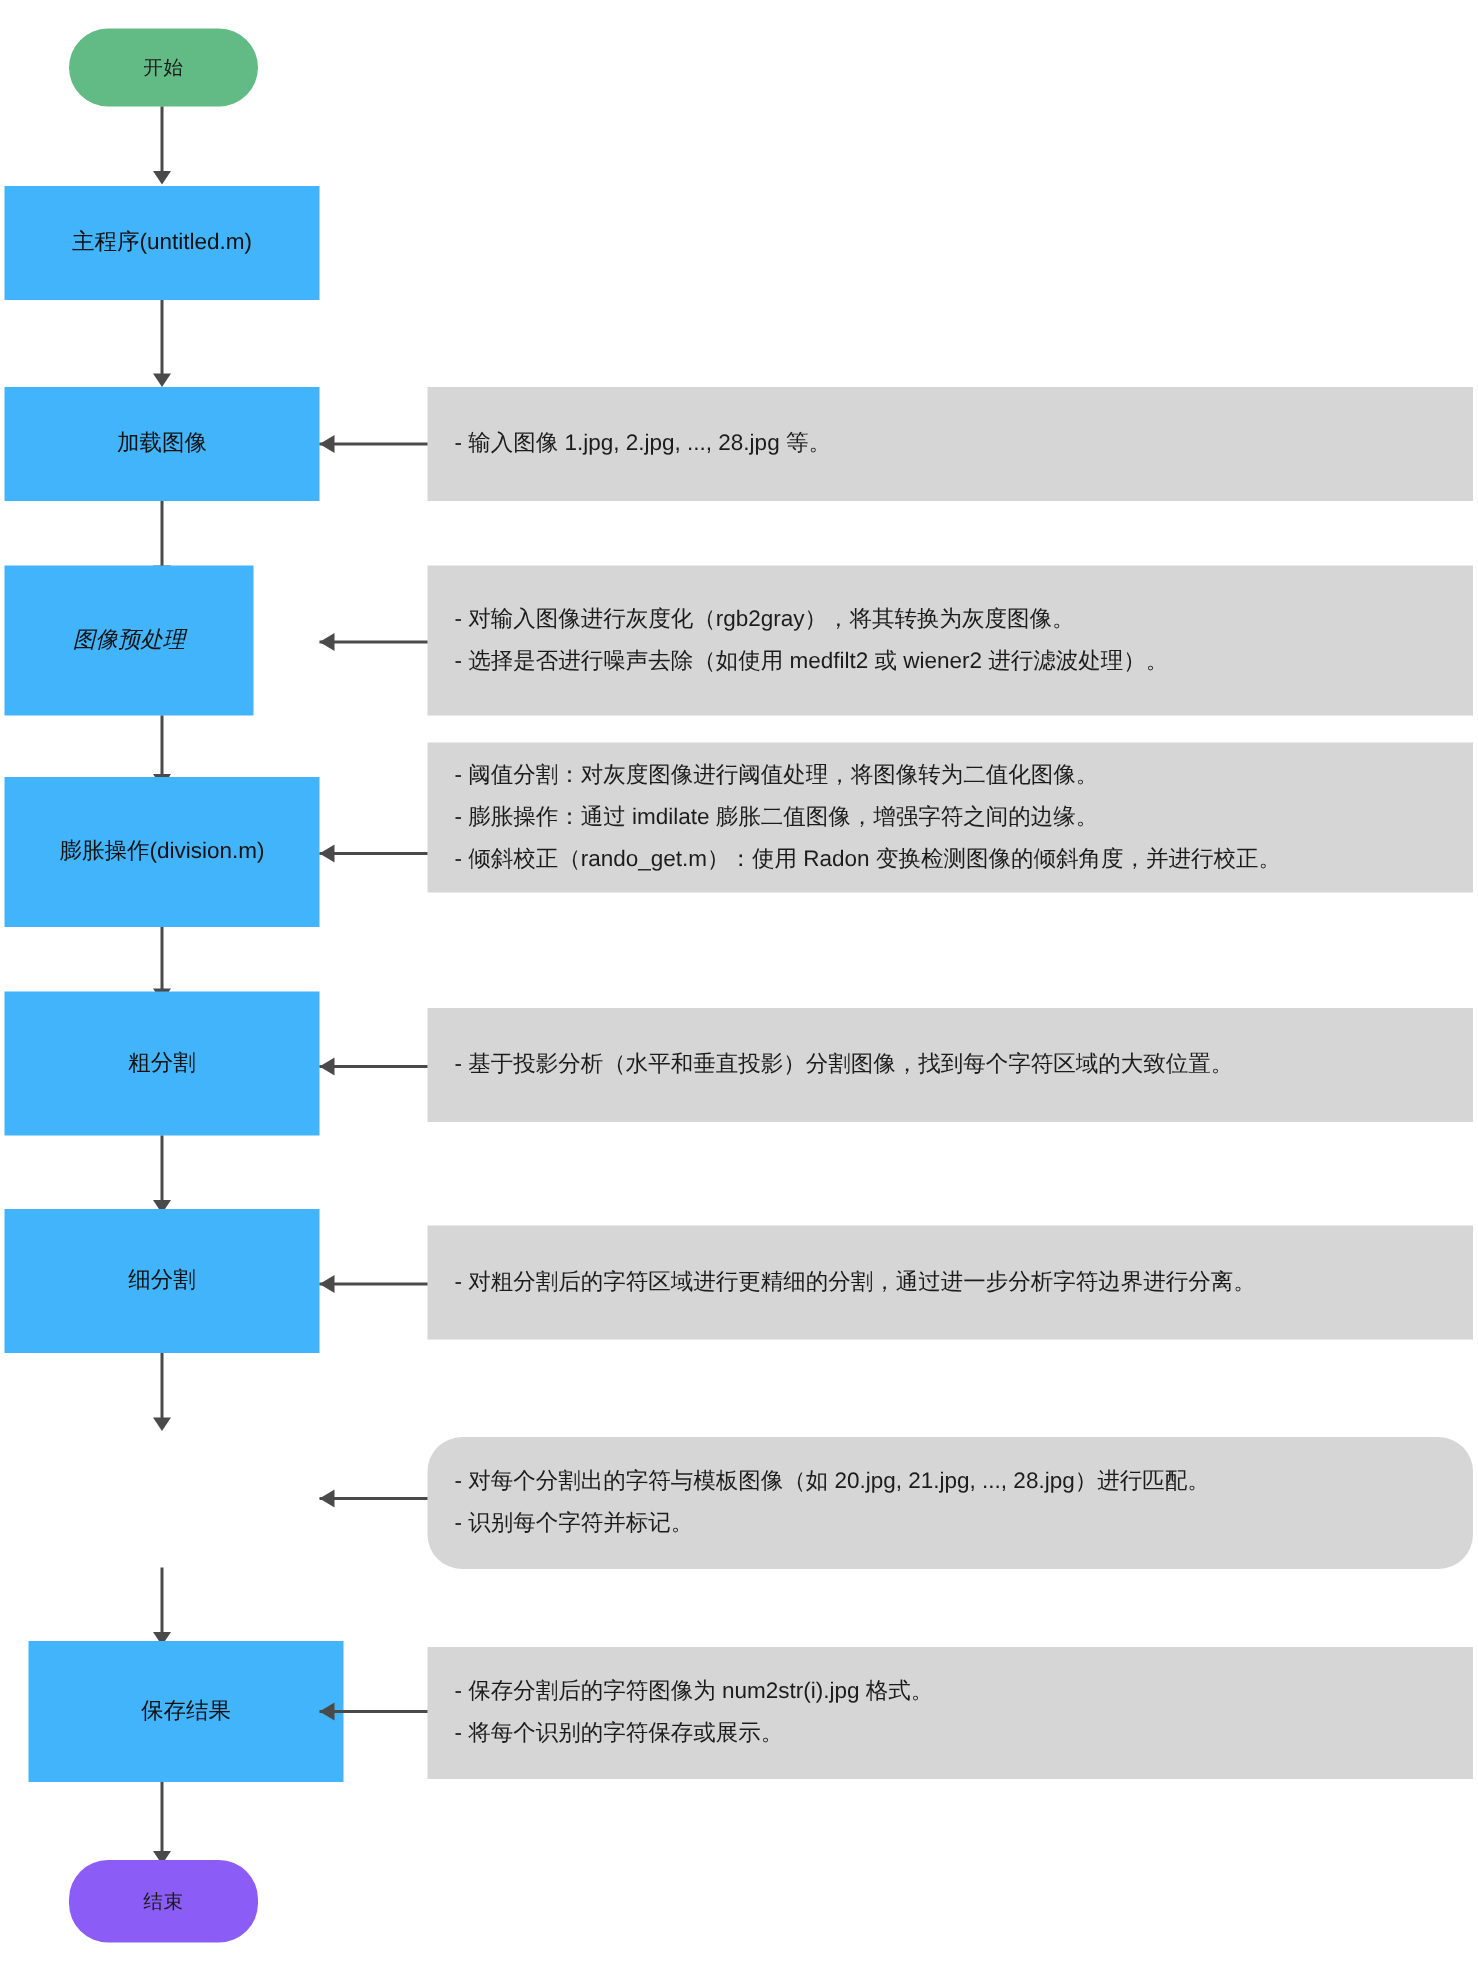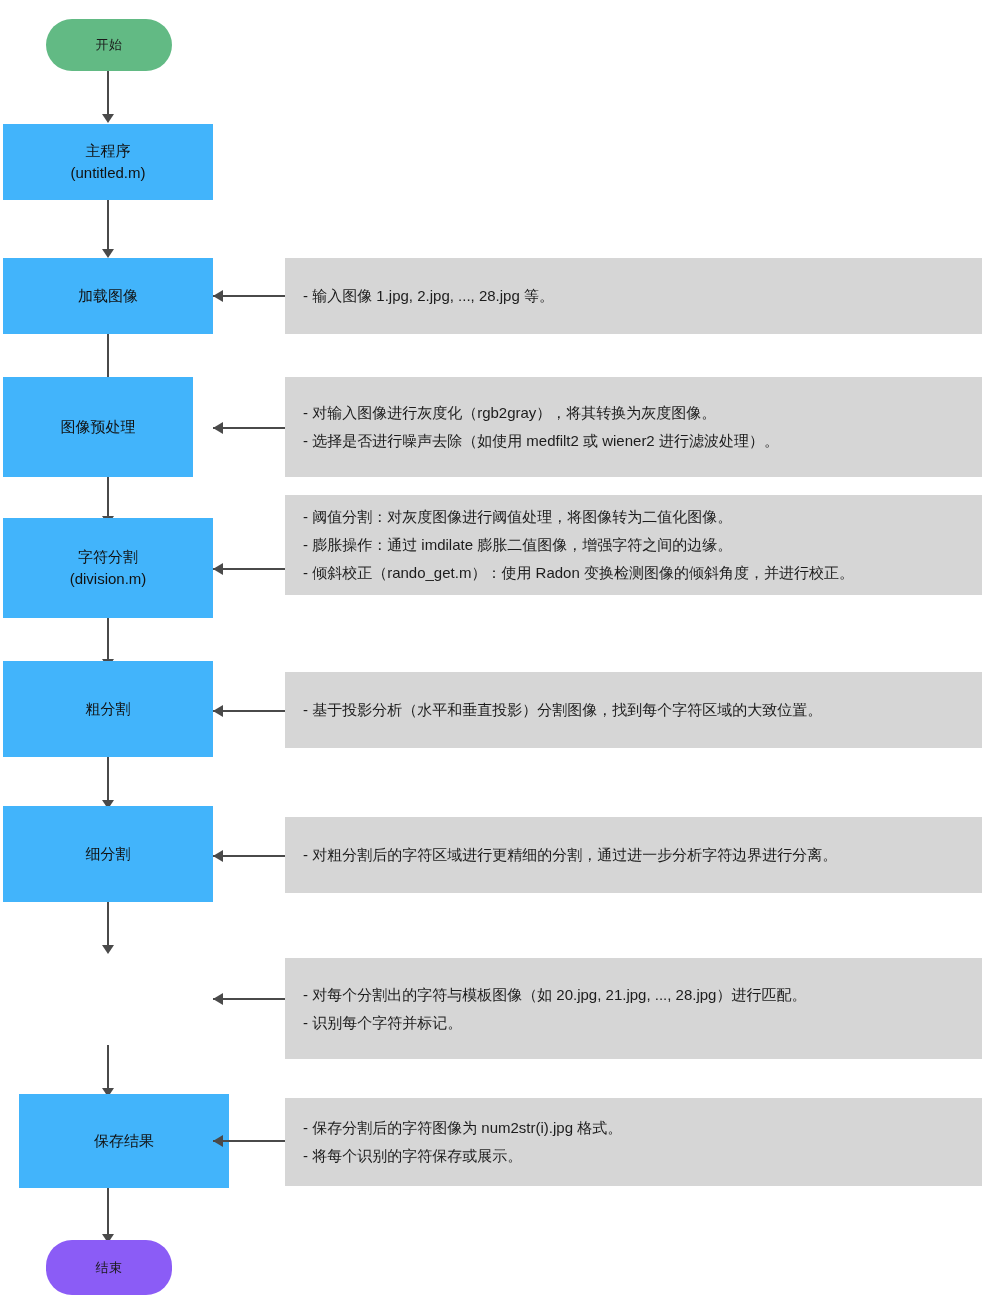--- a/index.html
+++ b/index.html
@@ -33,21 +33,21 @@
     box-sizing: border-box;
   }
   .terminal.start { background: #62BA84; }
   .terminal.end   { background: #8b5cf6; }
 
   
   .process {
     position: absolute;
     background: #42B4FB;
     display: flex;
-    flex-direction: column;
+    flex-direction: row;
     align-items: center;
     justify-content: center;
     font-size: 15px;
     color: #111111;
     line-height: 1.5;
     box-sizing: border-box;
     text-align: center;
   }
   .process .line2 { font-size: 15px; }
 
@@ -117,34 +117,34 @@
     <span>加载图像</span>
   </div>
   <div class="note" style="left:285px; top:258px; width:697px; height:76px;">
     <span class="note-line">- 输入图像 1.jpg, 2.jpg, ..., 28.jpg 等。</span>
   </div>
   <div class="h-line" style="left:213px; top:295px; width:72px;"></div>
   <div class="arrow-left" style="left:213px; top:290px;"></div>
   <div class="v-line" style="left:107px; top:334px; width:2px; height:44px;"></div>
   <div class="arrow-down" style="left:102px; top:377px;"></div>
 
-  <div class="process" style="left:3px; top:377px; width:190px; height:100px;">
+  <div class="process" style="left:3px; top:377px; width:166px; height:100px;font-style:italic;">
     <span>图像预处理</span>
   </div>
   <div class="note" style="left:285px; top:377px; width:697px; height:100px;">
     <span class="note-line">- 对输入图像进行灰度化（rgb2gray），将其转换为灰度图像。</span>
     <span class="note-line">- 选择是否进行噪声去除（如使用 medfilt2 或 wiener2 进行滤波处理）。</span>
   </div>
   <div class="h-line" style="left:213px; top:427px; width:72px;"></div>
   <div class="arrow-left" style="left:213px; top:422px;"></div>
   <div class="v-line" style="left:107px; top:477px; width:2px; height:41px;"></div>
   <div class="arrow-down" style="left:102px; top:516px;"></div>
 
   <div class="process" style="left:3px; top:518px; width:210px; height:100px;">
-    <span>字符分割</span>
+    <span>膨胀操作</span>
     <span class="line2">(division.m)</span>
   </div>
   <div class="note" style="left:285px; top:495px; width:697px; height:100px;">
     <span class="note-line">- 阈值分割：对灰度图像进行阈值处理，将图像转为二值化图像。</span>
     <span class="note-line">- 膨胀操作：通过 imdilate 膨胀二值图像，增强字符之间的边缘。</span>
     <span class="note-line">- 倾斜校正（rando_get.m）：使用 Radon 变换检测图像的倾斜角度，并进行校正。</span>
   </div>
   <div class="h-line" style="left:213px; top:568px; width:72px;"></div>
   <div class="arrow-left" style="left:213px; top:563px;"></div>
   <div class="v-line" style="left:107px; top:618px; width:2px; height:42px;"></div>
@@ -165,21 +165,21 @@
     <span>细分割</span>
   </div>
   <div class="note" style="left:285px; top:817px; width:697px; height:76px;">
     <span class="note-line">- 对粗分割后的字符区域进行更精细的分割，通过进一步分析字符边界进行分离。</span>
   </div>
   <div class="h-line" style="left:213px; top:855px; width:72px;"></div>
   <div class="arrow-left" style="left:213px; top:850px;"></div>
   <div class="v-line" style="left:107px; top:902px; width:2px; height:44px;"></div>
   <div class="arrow-down" style="left:102px; top:945px;"></div>
 
-  <div class="note" style="left:285px; top:958px; width:697px; height:101px;">
+  <div class="note" style="left:285px; top:958px; width:697px; height:88px;border-radius:23px;">
     <span class="note-line">- 对每个分割出的字符与模板图像（如 20.jpg, 21.jpg, ..., 28.jpg）进行匹配。</span>
     <span class="note-line">- 识别每个字符并标记。</span>
   </div>
   <div class="h-line" style="left:213px; top:998px; width:72px;"></div>
   <div class="arrow-left" style="left:213px; top:993px;"></div>
   <div class="v-line" style="left:107px; top:1045px; width:2px; height:44px;"></div>
   <div class="arrow-down" style="left:102px; top:1088px;"></div>
 
   <div class="process" style="left:3px; top:1094px; width:210px; height:94px;margin-left:16px;">
     <span>保存结果</span>

